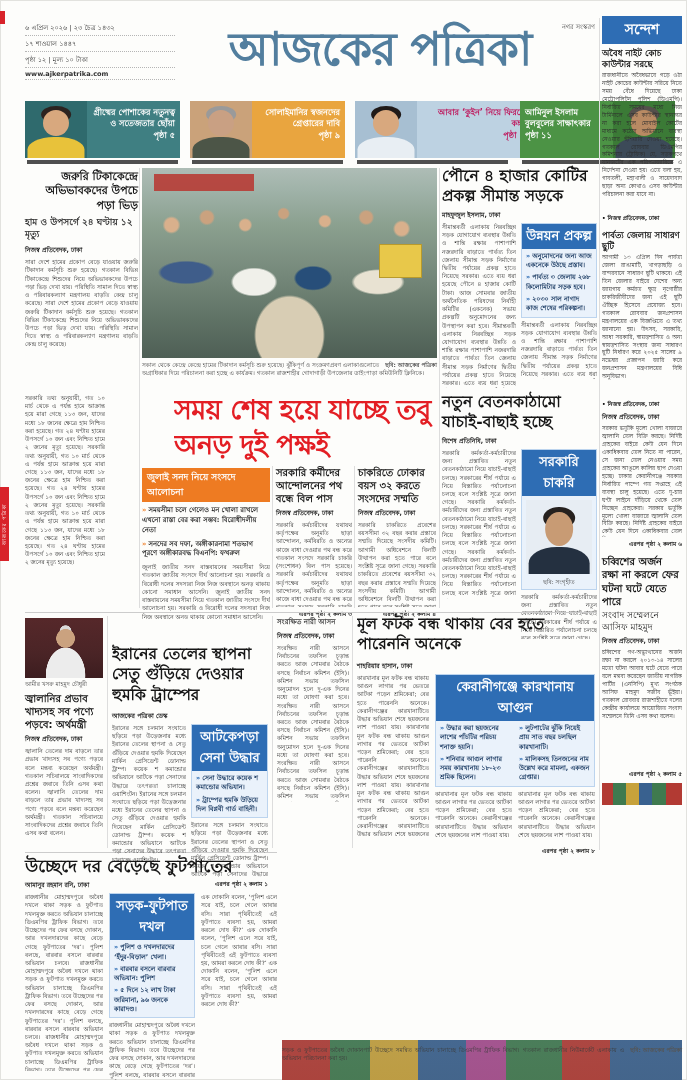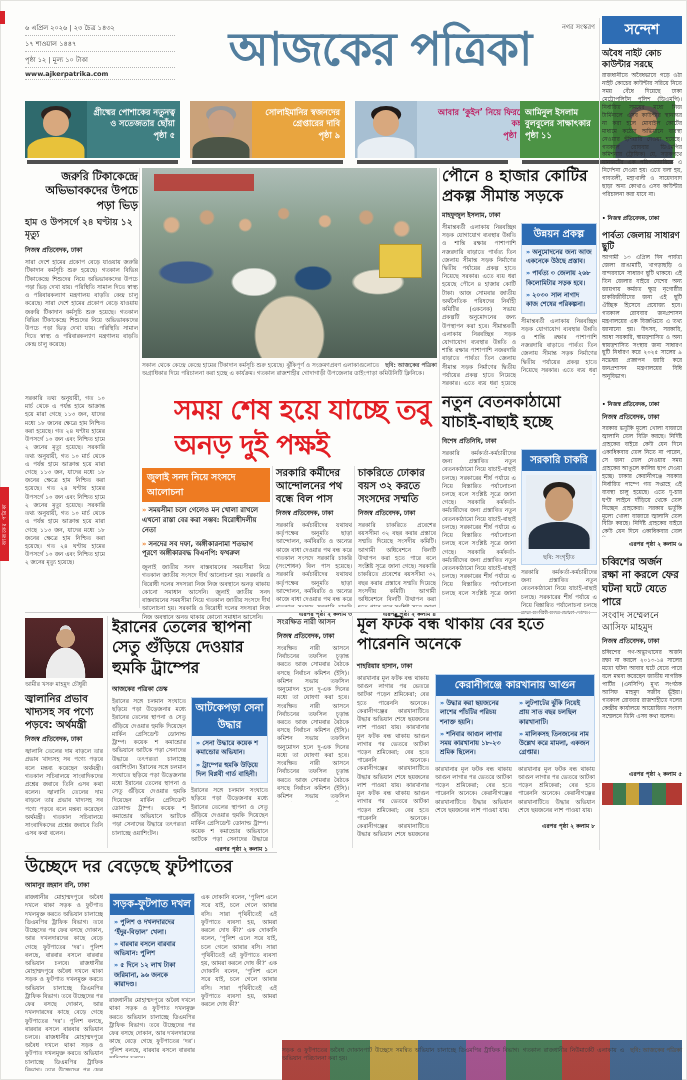--- a/index.html
+++ b/index.html
@@ -13,21 +13,21 @@
   .hl-md{font-size:11px;line-height:1.3;text-align:right;}
   .hl-sm{font-size:10px;line-height:1.3;}
   .kicker{font-size:7px;font-weight:bold;color:#444;}
   .subhead{font-size:9px;font-weight:bold;color:#333;line-height:1.3;}
   .byline{font-size:6.2px;font-weight:bold;color:#222;margin:3px 0 2px;}
   .body-txt{font-size:5.8px;line-height:1.42;text-align:justify;color:#2e2e2e;overflow:hidden;}
   .jump{font-size:5.8px;font-weight:bold;text-align:right;color:#111;margin-top:2px;}
   .caption{font-size:5.8px;line-height:1.4;color:#3c3c3c;text-align:justify;}
   .credit{font-weight:bold;color:#555;white-space:nowrap;padding-left:6px;float:right;}
   .box{background:#eaf2fb;border:1px solid #bcd4ee;overflow:hidden;}
-  .box-head{background:#2e6db4;color:#fff;text-align:center;font-size:10px;font-weight:bold;padding:2px 1px;}
+  .box-head{background:#2e6db4;color:#fff;text-align:center;font-size:13px;font-weight:bold;padding:2px 1px;}
   .bullet{font-size:6.4px;line-height:1.45;font-weight:bold;color:#1c3c64;margin:3px 4px;}
   .bullet .mk{color:#2e6db4;padding-right:2px;}
   .label-bar{background:#ee7b22;color:#fff;font-size:9px;font-weight:bold;padding:2px 5px;display:inline-block;}
   .o-bullet{font-size:6.8px;line-height:1.45;font-weight:bold;color:#2b2b2b;margin:4px 0;}
   .o-bullet .mk{color:#ee7b22;padding-right:2px;}
   .vline{position:absolute;width:1px;background:#ddd;}
   .hline{position:absolute;height:1px;background:#ccc;}
   .dateblock{width:150px;}
   .dateblock .day{color:#d61f26;font-size:13px;font-weight:bold;margin-bottom:3px;}
   .dateblock .dl{font-size:6.6px;color:#333;border-bottom:1px dotted #b5b5b5;padding:1.5px 0;}
@@ -219,21 +219,21 @@
         radial-gradient(circle at 52% 34%, #caa27f 0 16%, transparent 17%),
         radial-gradient(ellipse at 52% 96%, #ececec 0 34%, transparent 35%),
         radial-gradient(circle at 52% 22%, #d9d9d9 0 9%, transparent 10%),
         linear-gradient(180deg,#56282a 0,#4a2426 60%,#3c1d1f 100%);"></div>
     <div class="caption" style="margin:2px 0 4px;">আমীর খসরু মাহমুদ চৌধুরী</div>
     <div class="hl hl-sm">জ্বালানির প্রভাব খাদ্যসহ সব পণ্যে পড়বে: অর্থমন্ত্রী</div>
     <div class="byline">নিজস্ব প্রতিবেদক, ঢাকা</div>
     <div class="body-txt" style="height:90px;">জ্বালানি তেলের দাম বাড়লে তার প্রভাব খাদ্যসহ সব পণ্যে পড়বে বলে মন্তব্য করেছেন অর্থমন্ত্রী। গতকাল সচিবালয়ে সাংবাদিকদের প্রশ্নের জবাবে তিনি এসব কথা বলেন। জ্বালানি তেলের দাম বাড়লে তার প্রভাব খাদ্যসহ সব পণ্যে পড়বে বলে মন্তব্য করেছেন অর্থমন্ত্রী। গতকাল সচিবালয়ে সাংবাদিকদের প্রশ্নের জবাবে তিনি এসব কথা বলেন।</div>
   </div>
 
-  <div class="abs" style="left:112px;top:617px;width:156px;">
+  <div class="abs" style="left:112px;top:644px;width:156px;">
     <div class="hl hl-lg" style="height:64px;overflow:hidden;">ইরানের তেলের স্থাপনা সেতু গুঁড়িয়ে দেওয়ার হুমকি ট্রাম্পের</div>
     <div class="byline">আজকের পত্রিকা ডেস্ক</div>
     <div style="display:flex;gap:5px;">
       <div class="body-txt" style="width:74px;height:142px;">ইরানের সঙ্গে চলমান সংঘাতে ছড়িয়ে পড়া উত্তেজনার মধ্যে ইরানের তেলের স্থাপনা ও সেতু গুঁড়িয়ে দেওয়ার হুমকি দিয়েছেন মার্কিন প্রেসিডেন্ট ডোনাল্ড ট্রাম্প। কয়েক শ কমান্ডোর অভিযানে আটকে পড়া সেনাদের উদ্ধারে তৎপরতা চালাচ্ছে ওয়াশিংটন। ইরানের সঙ্গে চলমান সংঘাতে ছড়িয়ে পড়া উত্তেজনার মধ্যে ইরানের তেলের স্থাপনা ও সেতু গুঁড়িয়ে দেওয়ার হুমকি দিয়েছেন মার্কিন প্রেসিডেন্ট ডোনাল্ড ট্রাম্প। কয়েক শ কমান্ডোর অভিযানে আটকে পড়া সেনাদের উদ্ধারে তৎপরতা চালাচ্ছে ওয়াশিংটন।</div>
       <div style="width:77px;">
         <div class="box">
           <div class="box-head">আটকেপড়া সেনা উদ্ধার</div>
           <div class="bullet"><span class="mk">»</span><span>সেনা উদ্ধারে কয়েক শ কমান্ডোর অভিযান।</span></div>
           <div class="bullet"><span class="mk">»</span><span>ট্রাম্পের হুমকি উড়িয়ে দিল বিপ্লবী গার্ড বাহিনী।</span></div>
         </div>

